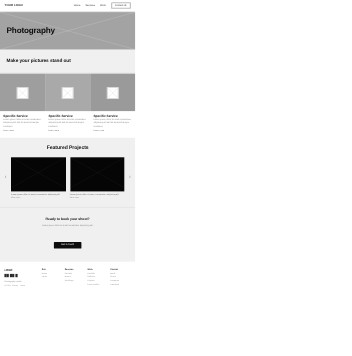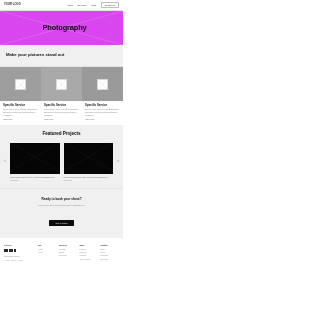--- a/index.html
+++ b/index.html
@@ -48,27 +48,26 @@
     border-radius: 0.8px;
     padding: 1.3px 3px;
     line-height: 1;
     background: #fff;
     white-space: nowrap;
   }
 
   
   .hero {
     height: 34px;
-    background: #d946ef;
+    background: #a3a3a3;
     position: relative;
     display: flex;
     align-items: center;
     padding-left: 6px;
     overflow: hidden;
-    justify-content: center;
   }
   .hero .xline {
     position: absolute; inset: 0;
     opacity: 0.55;
   }
   .hero h1 {
     font-size: 7.4px;
     font-weight: 700;
     color: #0d0d0d;
     letter-spacing: -0.15px;

